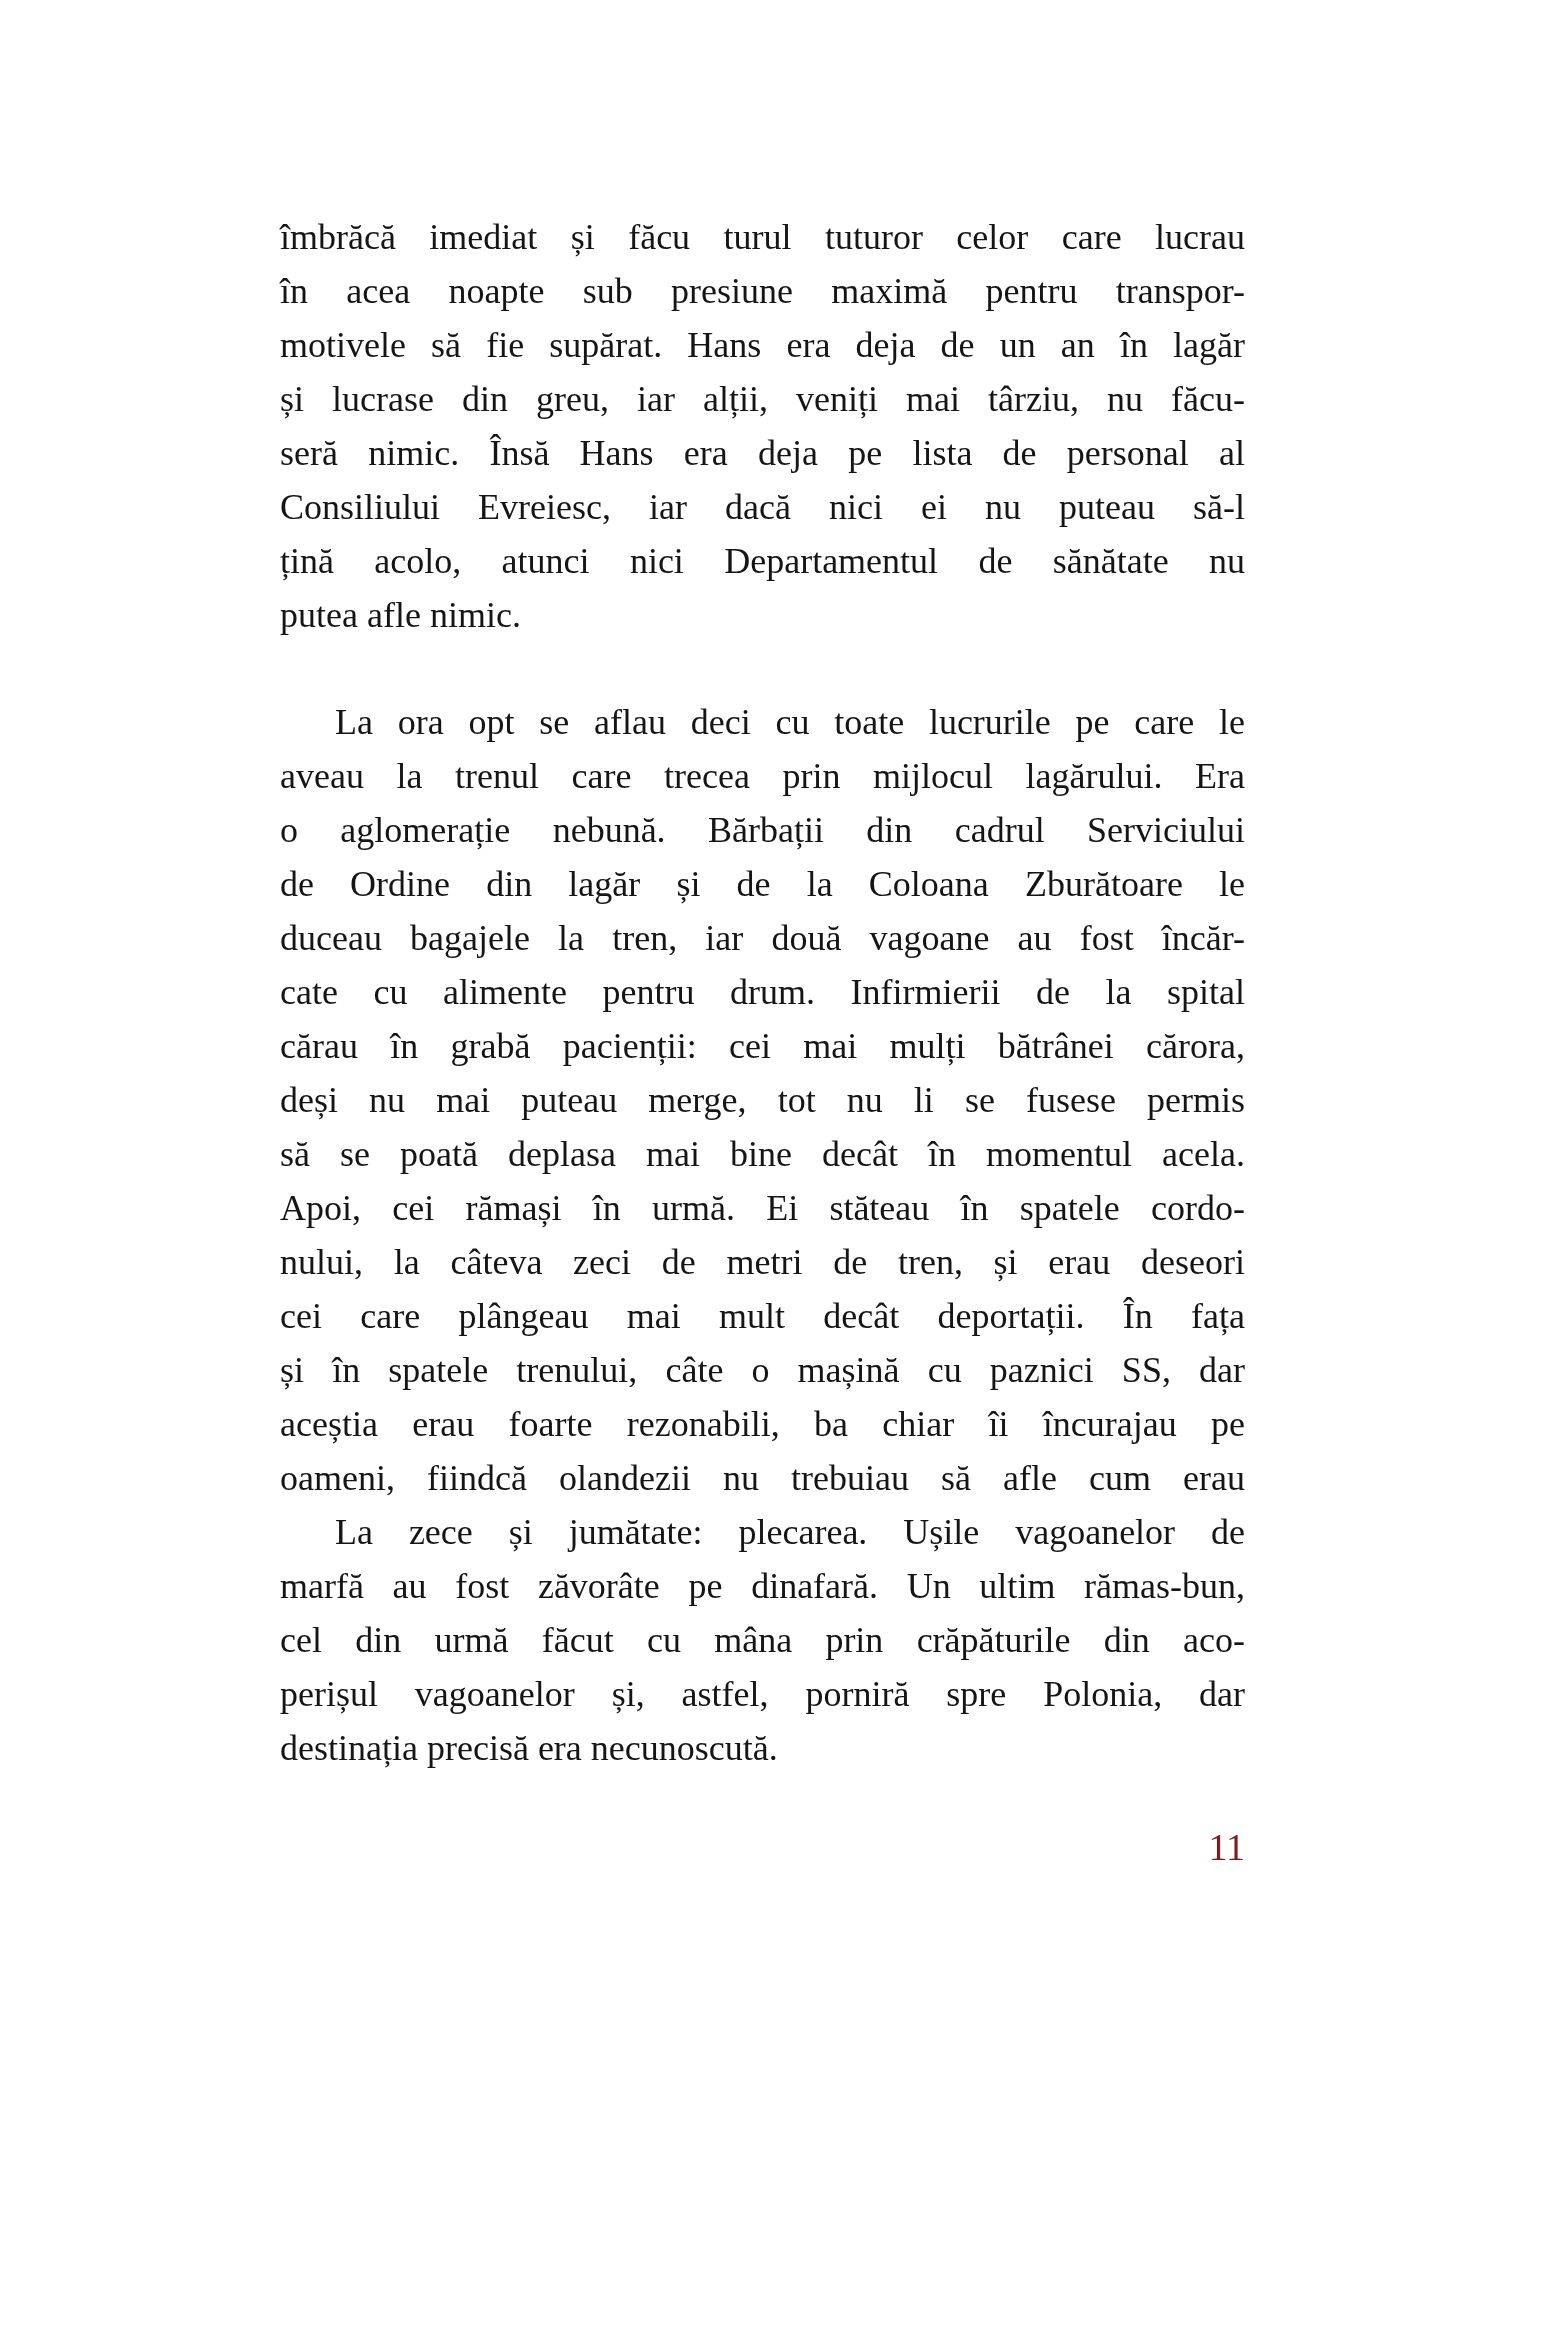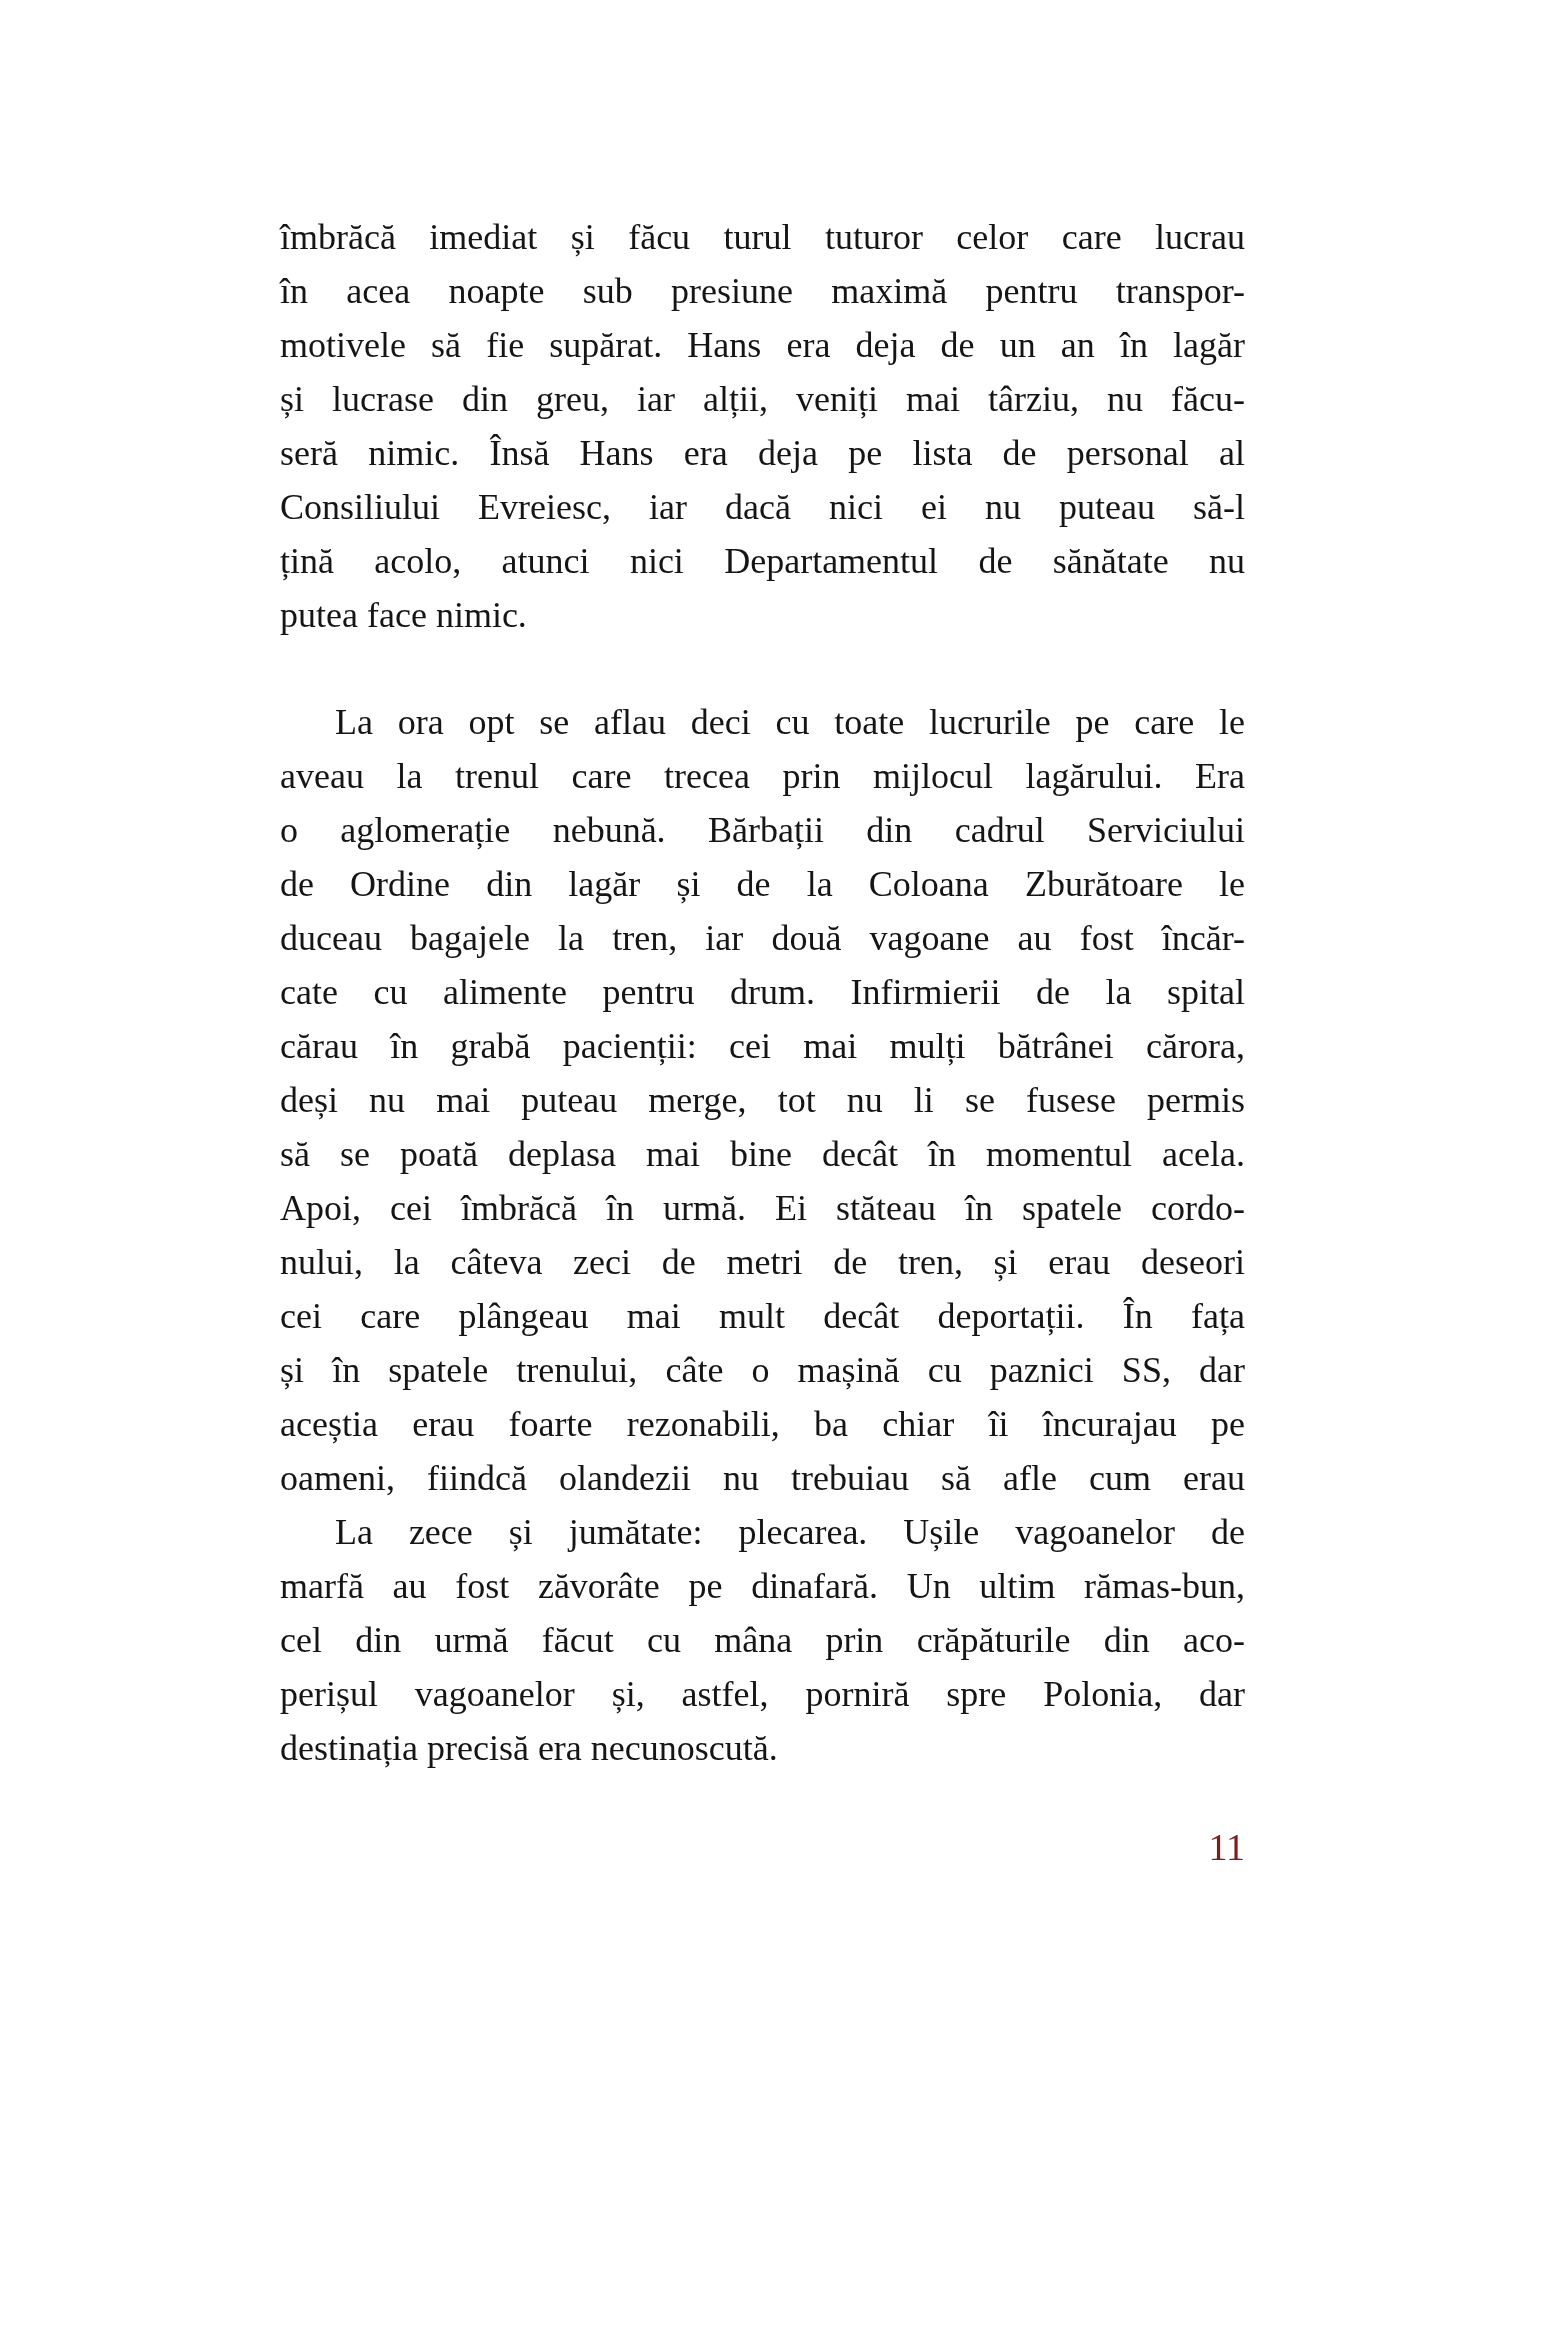--- a/index.html
+++ b/index.html
@@ -58,33 +58,33 @@
   <div class="column">
     <div id="page-text">
         <div class="paragraph">
           <div class="line">îmbrăcă imediat și făcu turul tuturor celor care lucrau</div>
           <div class="line">în acea noapte sub presiune maximă pentru transpor-</div>
           <div class="line">motivele să fie supărat. Hans era deja de un an în lagăr</div>
           <div class="line">și lucrase din greu, iar alții, veniți mai târziu, nu făcu-</div>
           <div class="line">seră nimic. Însă Hans era deja pe lista de personal al</div>
           <div class="line">Consiliului Evreiesc, iar dacă nici ei nu puteau să-l</div>
           <div class="line">țină acolo, atunci nici Departamentul de sănătate nu</div>
-          <div class="line last">putea face nimic.</div>
+          <div class="line last">putea afle nimic.</div>
         </div>
         <div class="paragraph spaced">
           <div class="line indent">La ora opt se aflau deci cu toate lucrurile pe care le</div>
           <div class="line">aveau la trenul care trecea prin mijlocul lagărului. Era</div>
           <div class="line">o aglomerație nebună. Bărbații din cadrul Serviciului</div>
           <div class="line">de Ordine din lagăr și de la Coloana Zburătoare le</div>
           <div class="line">duceau bagajele la tren, iar două vagoane au fost încăr-</div>
           <div class="line">cate cu alimente pentru drum. Infirmierii de la spital</div>
           <div class="line">cărau în grabă pacienții: cei mai mulți bătrânei cărora,</div>
           <div class="line">deși nu mai puteau merge, tot nu li se fusese permis</div>
           <div class="line">să se poată deplasa mai bine decât în momentul acela.</div>
-          <div class="line">Apoi, cei îmbrăcă în urmă. Ei stăteau în spatele cordo-</div>
+          <div class="line">Apoi, cei rămași în urmă. Ei stăteau în spatele cordo-</div>
           <div class="line">nului, la câteva zeci de metri de tren, și erau deseori</div>
           <div class="line">cei care plângeau mai mult decât deportații. În fața</div>
           <div class="line">și în spatele trenului, câte o mașină cu paznici SS, dar</div>
           <div class="line">aceștia erau foarte rezonabili, ba chiar îi încurajau pe</div>
           <div class="line">oameni, fiindcă olandezii nu trebuiau să afle cum erau</div>
         </div>
         <div class="paragraph">
           <div class="line indent">La zece și jumătate: plecarea. Ușile vagoanelor de</div>
           <div class="line">marfă au fost zăvorâte pe dinafară. Un ultim rămas-bun,</div>
           <div class="line">cel din urmă făcut cu mâna prin crăpăturile din aco-</div>

